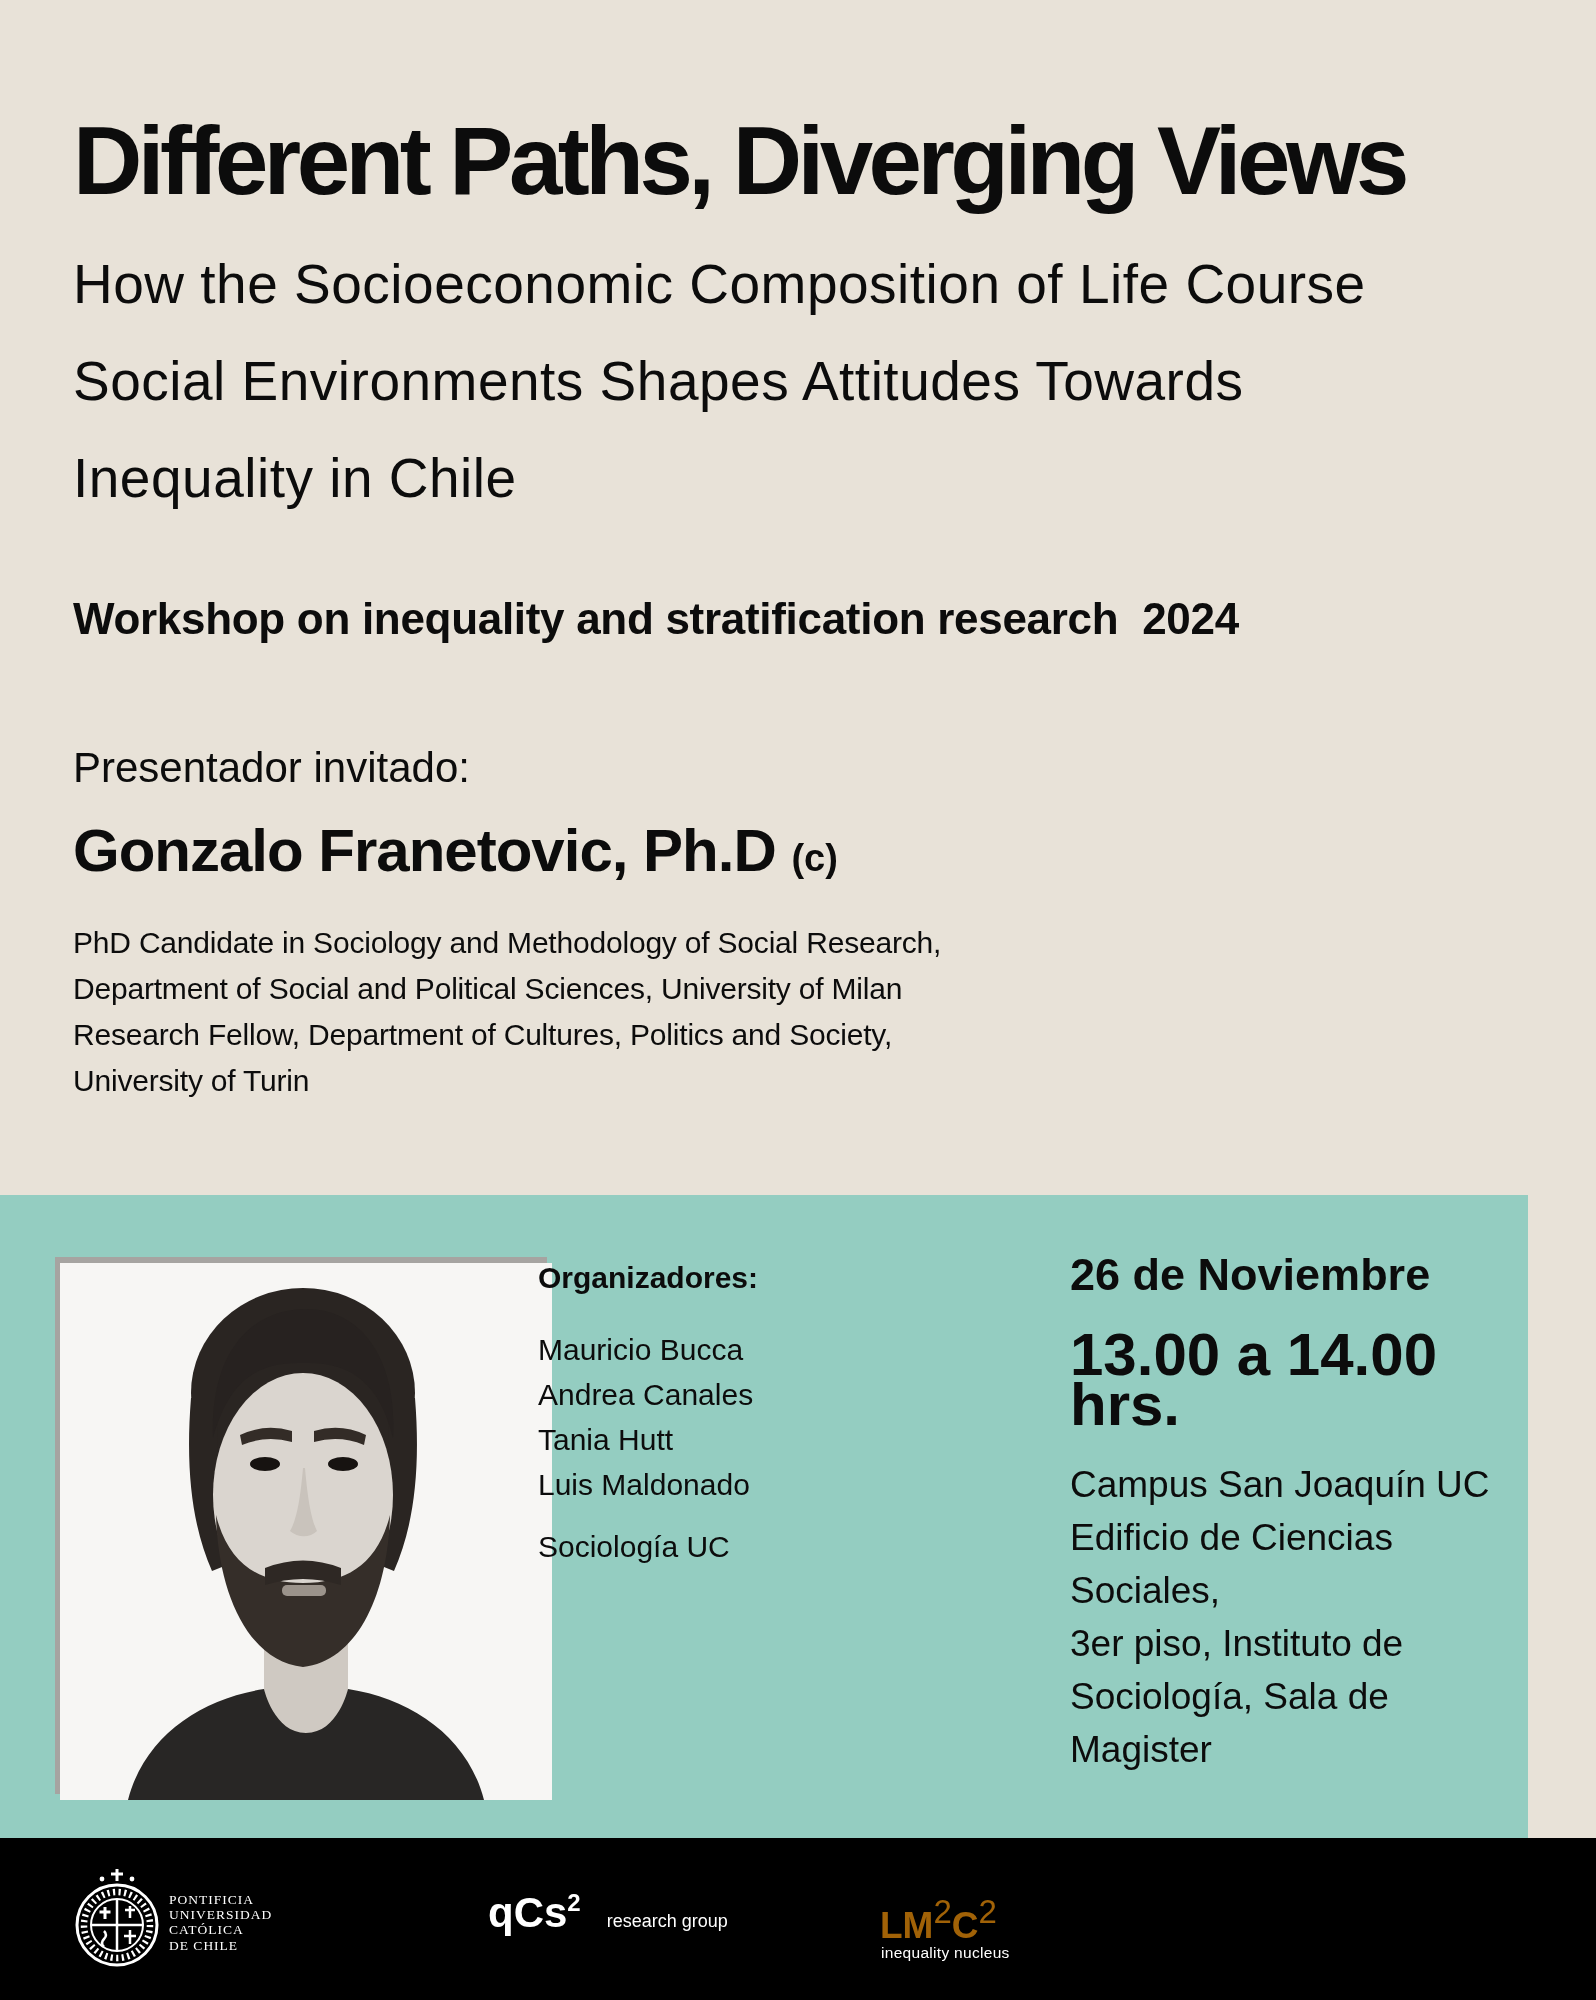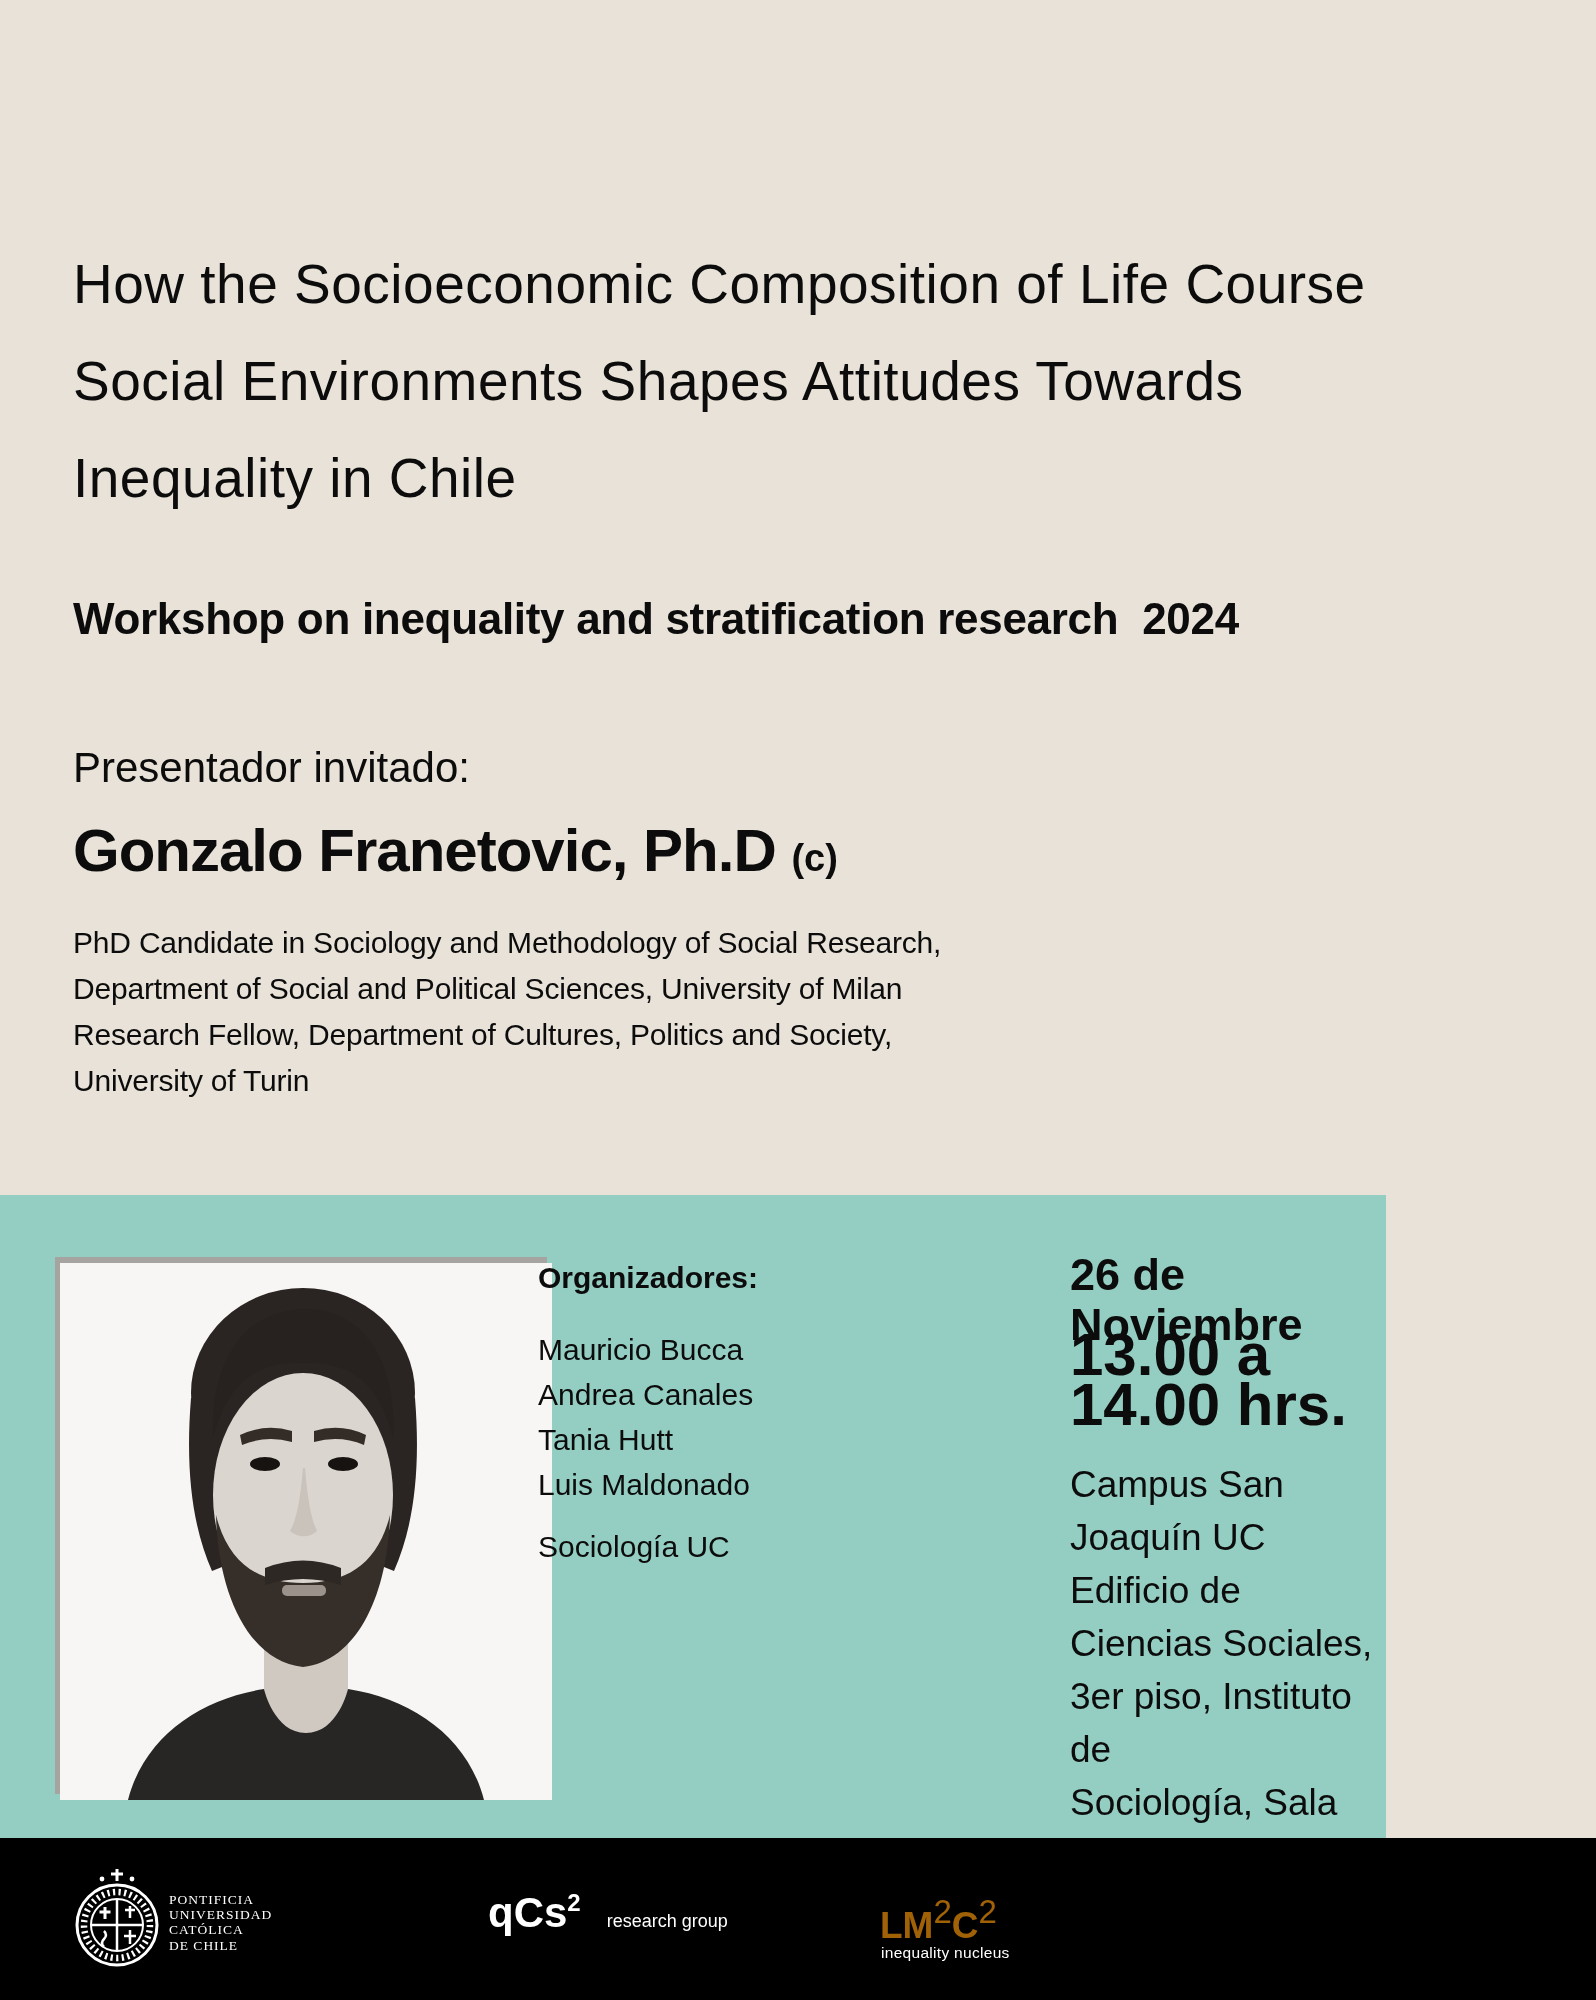--- a/index.html
+++ b/index.html
@@ -3,21 +3,21 @@
 <meta charset="utf-8">
 <style>
   html,body{margin:0;padding:0;}
   body{
     width:1596px;height:2000px;position:relative;overflow:hidden;
     font-family:"Liberation Sans",sans-serif;color:#0c0c0c;background:#e8e2d8;
   }
   .abs{position:absolute;margin:0;}
   
   .sec-top{left:0;top:0;width:1596px;height:1195px;background:#e8e2d8;}
-  .sec-mid{left:0;top:1195px;width:1386px;height:643px;background:#94cdc1;}
+  .sec-mid{left:0;top:1195px;width:1528px;height:643px;background:#94cdc1;}
   .sec-bottom{left:0;top:1838px;width:1596px;height:162px;background:#000;}
   
   .title{left:73px;top:113px;font-size:96px;font-weight:bold;line-height:96px;letter-spacing:-4.5px;white-space:pre;}
   .subtitle{left:73px;top:236px;font-size:55px;line-height:97px;letter-spacing:0.5px;white-space:pre-line;}
   .workshop{left:73px;top:597px;font-size:44px;font-weight:bold;line-height:44px;letter-spacing:-0.3px;white-space:pre;}
   .presenter-label{left:73px;top:747px;font-size:42px;line-height:42px;}
   .presenter-name{left:73px;top:821px;font-size:60px;font-weight:bold;line-height:60px;letter-spacing:-1px;}
   .presenter-name .suffix{font-size:38px;letter-spacing:0;}
   .bio{left:73px;top:920px;font-size:30px;line-height:46px;letter-spacing:-0.2px;white-space:pre-line;}
   
@@ -40,20 +40,21 @@
   .lmc-logo{left:880px;top:1907px;color:#a16207;font-size:37px;font-weight:bold;line-height:37px;white-space:nowrap;}
   .lmc-logo .lmc-sup{font-size:33px;font-weight:normal;position:relative;top:-15px;}
   .lmc-sub{left:881px;top:1944px;color:#fff;font-size:15.5px;line-height:18px;letter-spacing:0.3px;}
 </style>
 </head>
 <body>
 
 <div>
 
   <section class="abs sec-top">
+    <h1 class="abs title">Different Paths, Diverging Views</h1>
     <p class="abs subtitle">How the Socioeconomic Composition of Life Course
 Social Environments Shapes Attitudes Towards
 Inequality in Chile</p>
     <p class="abs workshop">Workshop on inequality and stratification research  2024</p>
     <p class="abs presenter-label">Presentador invitado:</p>
     <p class="abs presenter-name"><span>Gonzalo Franetovic, Ph.D</span> <span class="suffix">(c)</span></p>
     <p class="abs bio">PhD Candidate in Sociology and Methodology of Social Research,
 Department of Social and Political Sciences,  University of Milan
 Research Fellow, Department of Cultures, Politics and Society,
 University of Turin</p>

